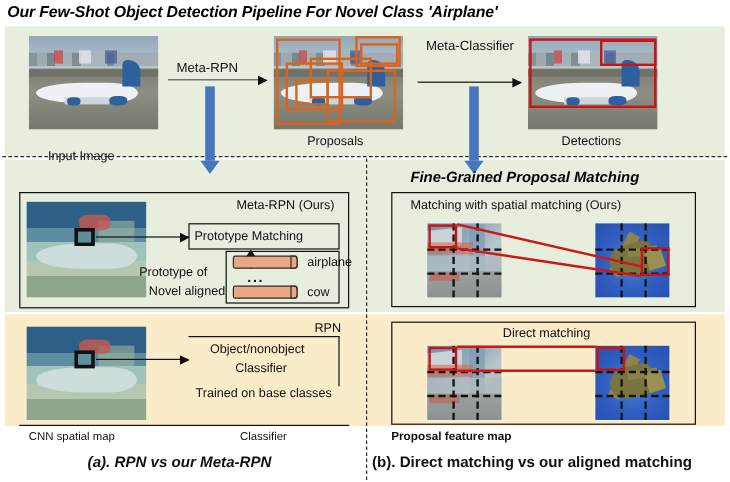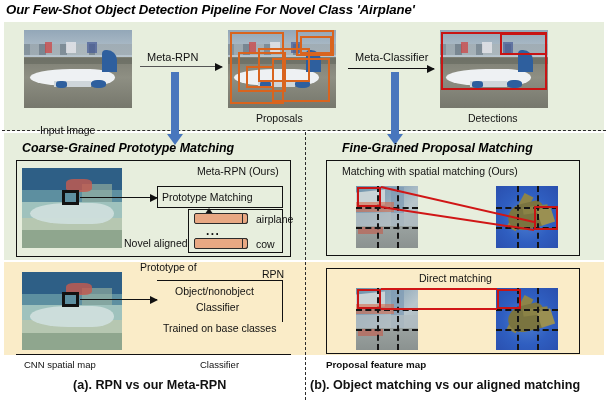--- a/index.html
+++ b/index.html
@@ -173,21 +173,21 @@
   </div>
   <div class="bx orange-bx" style="left:230px; top:32px; width:54px; height:72px;"></div>
   <div class="bx orange-bx" style="left:238px; top:52px; width:48px; height:40px;"></div>
   <div class="bx orange-bx" style="left:258px; top:48px; width:52px; height:34px;"></div>
   <div class="bx orange-bx" style="left:272px; top:58px; width:58px; height:44px;"></div>
   <div class="bx orange-bx" style="left:296px; top:30px; width:38px; height:26px;"></div>
   <div class="bx orange-bx" style="left:300px; top:36px; width:32px; height:18px;"></div>
   <div class="bx orange-bx" style="left:246px; top:66px; width:28px; height:22px;"></div>
   <div class="lbl" style="left:256px; top:112px;">Proposals</div>
 
-  <div class="lbl" style="left:355px; top:51px; font-size:11px;">Meta-Classifier</div>
+  <div class="lbl" style="left:355px; top:33px; font-size:11px;">Meta-Classifier</div>
   <div class="harrow" style="left:348px; top:68px; width:86px;"></div>
 
   <div class="photo" style="left:440px; top:30px; width:108px; height:78px;">
     <div class="sky"></div>
       <div class="skyline"></div>
       <div class="bgplanes"></div>
     <div class="ground"></div>
       <div class="strip"></div>
     <div class="plane-body" style="left:6%; top:50%; width:78%; height:22%;"></div>
     <div class="plane-wing" style="left:28%; top:66%; width:34%; height:7%;"></div>
@@ -205,21 +205,20 @@
     <div class="shaft" style="height:62px;"></div>
     <div class="head" style="top:62px;"></div>
   </div>
   <div class="varrow" style="left:391px; top:72px; height:76px;">
     <div class="shaft" style="height:62px;"></div>
     <div class="head" style="top:62px;"></div>
   </div>
 
   <div class="dash-v"></div>
 
-  <div class="sect-title" style="left:22px; top:141px;">Coarse-Grained Prototype Matching</div>
 
   <div class="hline" style="left:16px; top:160px; width:275px;"></div>
   <div class="vline" style="left:16px; top:160px; height:96px;"></div>
   <div class="hline" style="left:16px; top:256px; width:275px;"></div>
   <div class="vline" style="left:290px; top:160px; height:96px;"></div>
 
   <div class="fmap" style="left:22px; top:168px; width:100px; height:80px;">
     <div class="a"></div>
       <div class="d"></div>
       <div class="c"></div>
@@ -246,21 +245,21 @@
   </div>
   <div class="lbl" style="left:256px; top:213px;">airplane</div>
 
   <div class="dots" style="left:206px; top:224px;">...</div>
 
   <div class="proto-chip" style="left:194px; top:238px; width:54px; height:11px;">
     <div class="cap"></div>
   </div>
   <div class="lbl" style="left:256px; top:238px;">cow</div>
 
-  <div class="lbl" style="left:140px; top:221px;margin-top:40px;">Prototype of</div>
+  <div class="lbl" style="left:116px; top:221px;">Prototype of</div>
   <div class="lbl" style="left:124px; top:237px;">Novel aligned</div>
 
   <div class="fmap" style="left:22px; top:272px; width:100px; height:78px;">
     <div class="a"></div>
       <div class="d"></div>
       <div class="c"></div>
       <div class="b"></div>
   </div>
   <div class="bx black-bx" style="left:62px; top:292px; width:17px; height:15px;"></div>
 
@@ -273,21 +272,21 @@
 
   <div class="lbl" style="left:175px; top:285px;">Object/nonobject</div>
   <div class="lbl" style="left:196px; top:301px;">Classifier</div>
   <div class="lbl" style="left:163px; top:322px;">Trained on base classes</div>
 
   <div class="hline" style="left:16px; top:354px; width:275px;"></div>
 
   <div class="lbl" style="left:24px; top:359px; font-size:9.5px;">CNN spatial map</div>
   <div class="lbl" style="left:200px; top:359px; font-size:9.5px;">Classifier</div>
 
-  <div class="caption" style="left:73px; top:378px;">(a). RPN vs our Meta-RPN</div>
+  <div class="caption" style="left:73px; top:378px;font-style:italic;">(a). RPN vs our Meta-RPN</div>
 
   <div class="sect-title" style="left:342px; top:141px;">Fine-Grained Proposal Matching</div>
 
   <div class="panel-border" style="left:326px; top:160px; width:254px; height:96px;"></div>
 
   <div class="lbl" style="left:342px; top:165px;">Matching with spatial matching (Ours)</div>
 
   <div class="pmap" style="left:356px; top:186px; width:62px; height:62px;">
     <div class="s1"></div>
       <div class="s7"></div>
@@ -361,15 +360,15 @@
   </div>
   <div class="bx red-bx" style="left:497px; top:289px; width:24px; height:20px;"></div>
 
   <svg style="position:absolute; left:326px; top:268px; width:254px; height:86px;">
     <line x1="55" y1="21" x2="171" y2="21" stroke="#d01616" stroke-width="2"></line>
     <line x1="55" y1="41" x2="171" y2="41" stroke="#d01616" stroke-width="2"></line>
   </svg>
 
   <div class="lbl lbl-b" style="left:326px; top:359px; font-size:9.8px;">Proposal feature map</div>
 
-  <div class="caption" style="left:310px; top:378px;">(b). Object matching vs our aligned matching</div>
+  <div class="caption" style="left:310px; top:378px;">(b). Direct matching vs our aligned matching</div>
 
 </div>
 
 </body></html>

